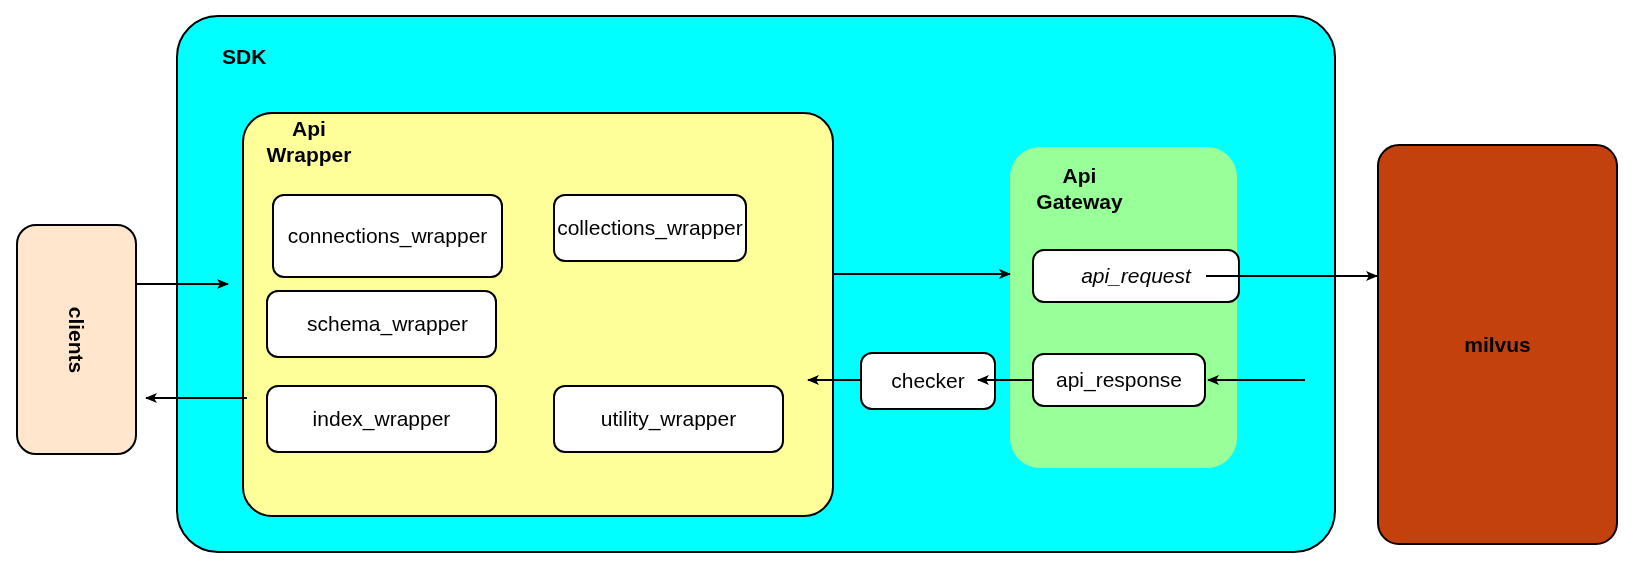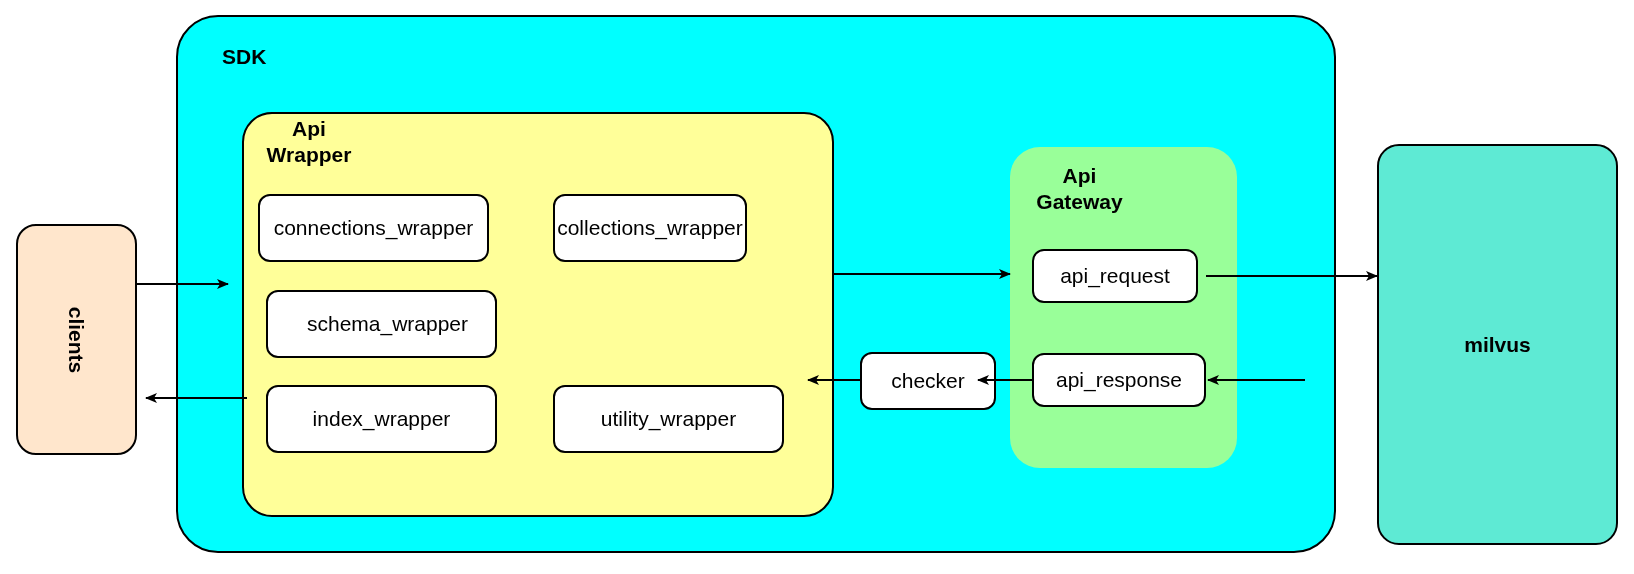--- a/index.html
+++ b/index.html
@@ -105,34 +105,34 @@
   }
   .node-clients .rot {
     transform: rotate(90deg);
     white-space: nowrap;
   }
   .node-milvus {
     left: 1377px;
     top: 144px;
     width: 241px;
     height: 401px;
-    background: #5eead4;
+    background: #c2410c;
     border: 2px solid #000000;
     border-radius: 22px;
     font-weight: bold;
     font-size: 21px;
   }
-  .node-connections_wrapper { left: 258px; top: 194px;  width: 231px; height: 68px; }
+  .node-connections_wrapper { left: 272px; top: 194px;  width: 231px; height: 84px; }
   .node-schema_wrapper      { left: 266px; top: 290px;  width: 231px; height: 68px; padding-left: 12px; }
   .node-index_wrapper       { left: 266px; top: 385px;  width: 231px; height: 68px; }
   .node-collections_wrapper { left: 553px; top: 194px;  width: 194px; height: 68px; }
   .node-partition_wrapper   { left: 553px; top: 290px;  width: 231px; height: 68px; }
   .node-utility_wrapper     { left: 553px; top: 385px;  width: 231px; height: 68px; }
   .node-checker             { left: 860px; top: 352px;  width: 136px; height: 58px; }
-  .node-api_request         { left: 1032px; top: 249px; width: 166px; height: 54px; }
+  .node-api_request         { left: 1032px; top: 249px; width: 208px; height: 54px; font-style: italic; }
   .node-api_response        { left: 1032px; top: 353px; width: 174px; height: 54px; }
 
   
   .edge-layer {
     position: absolute;
     left: 0;
     top: 0;
     width: 1634px;
     height: 574px;
     pointer-events: none;

